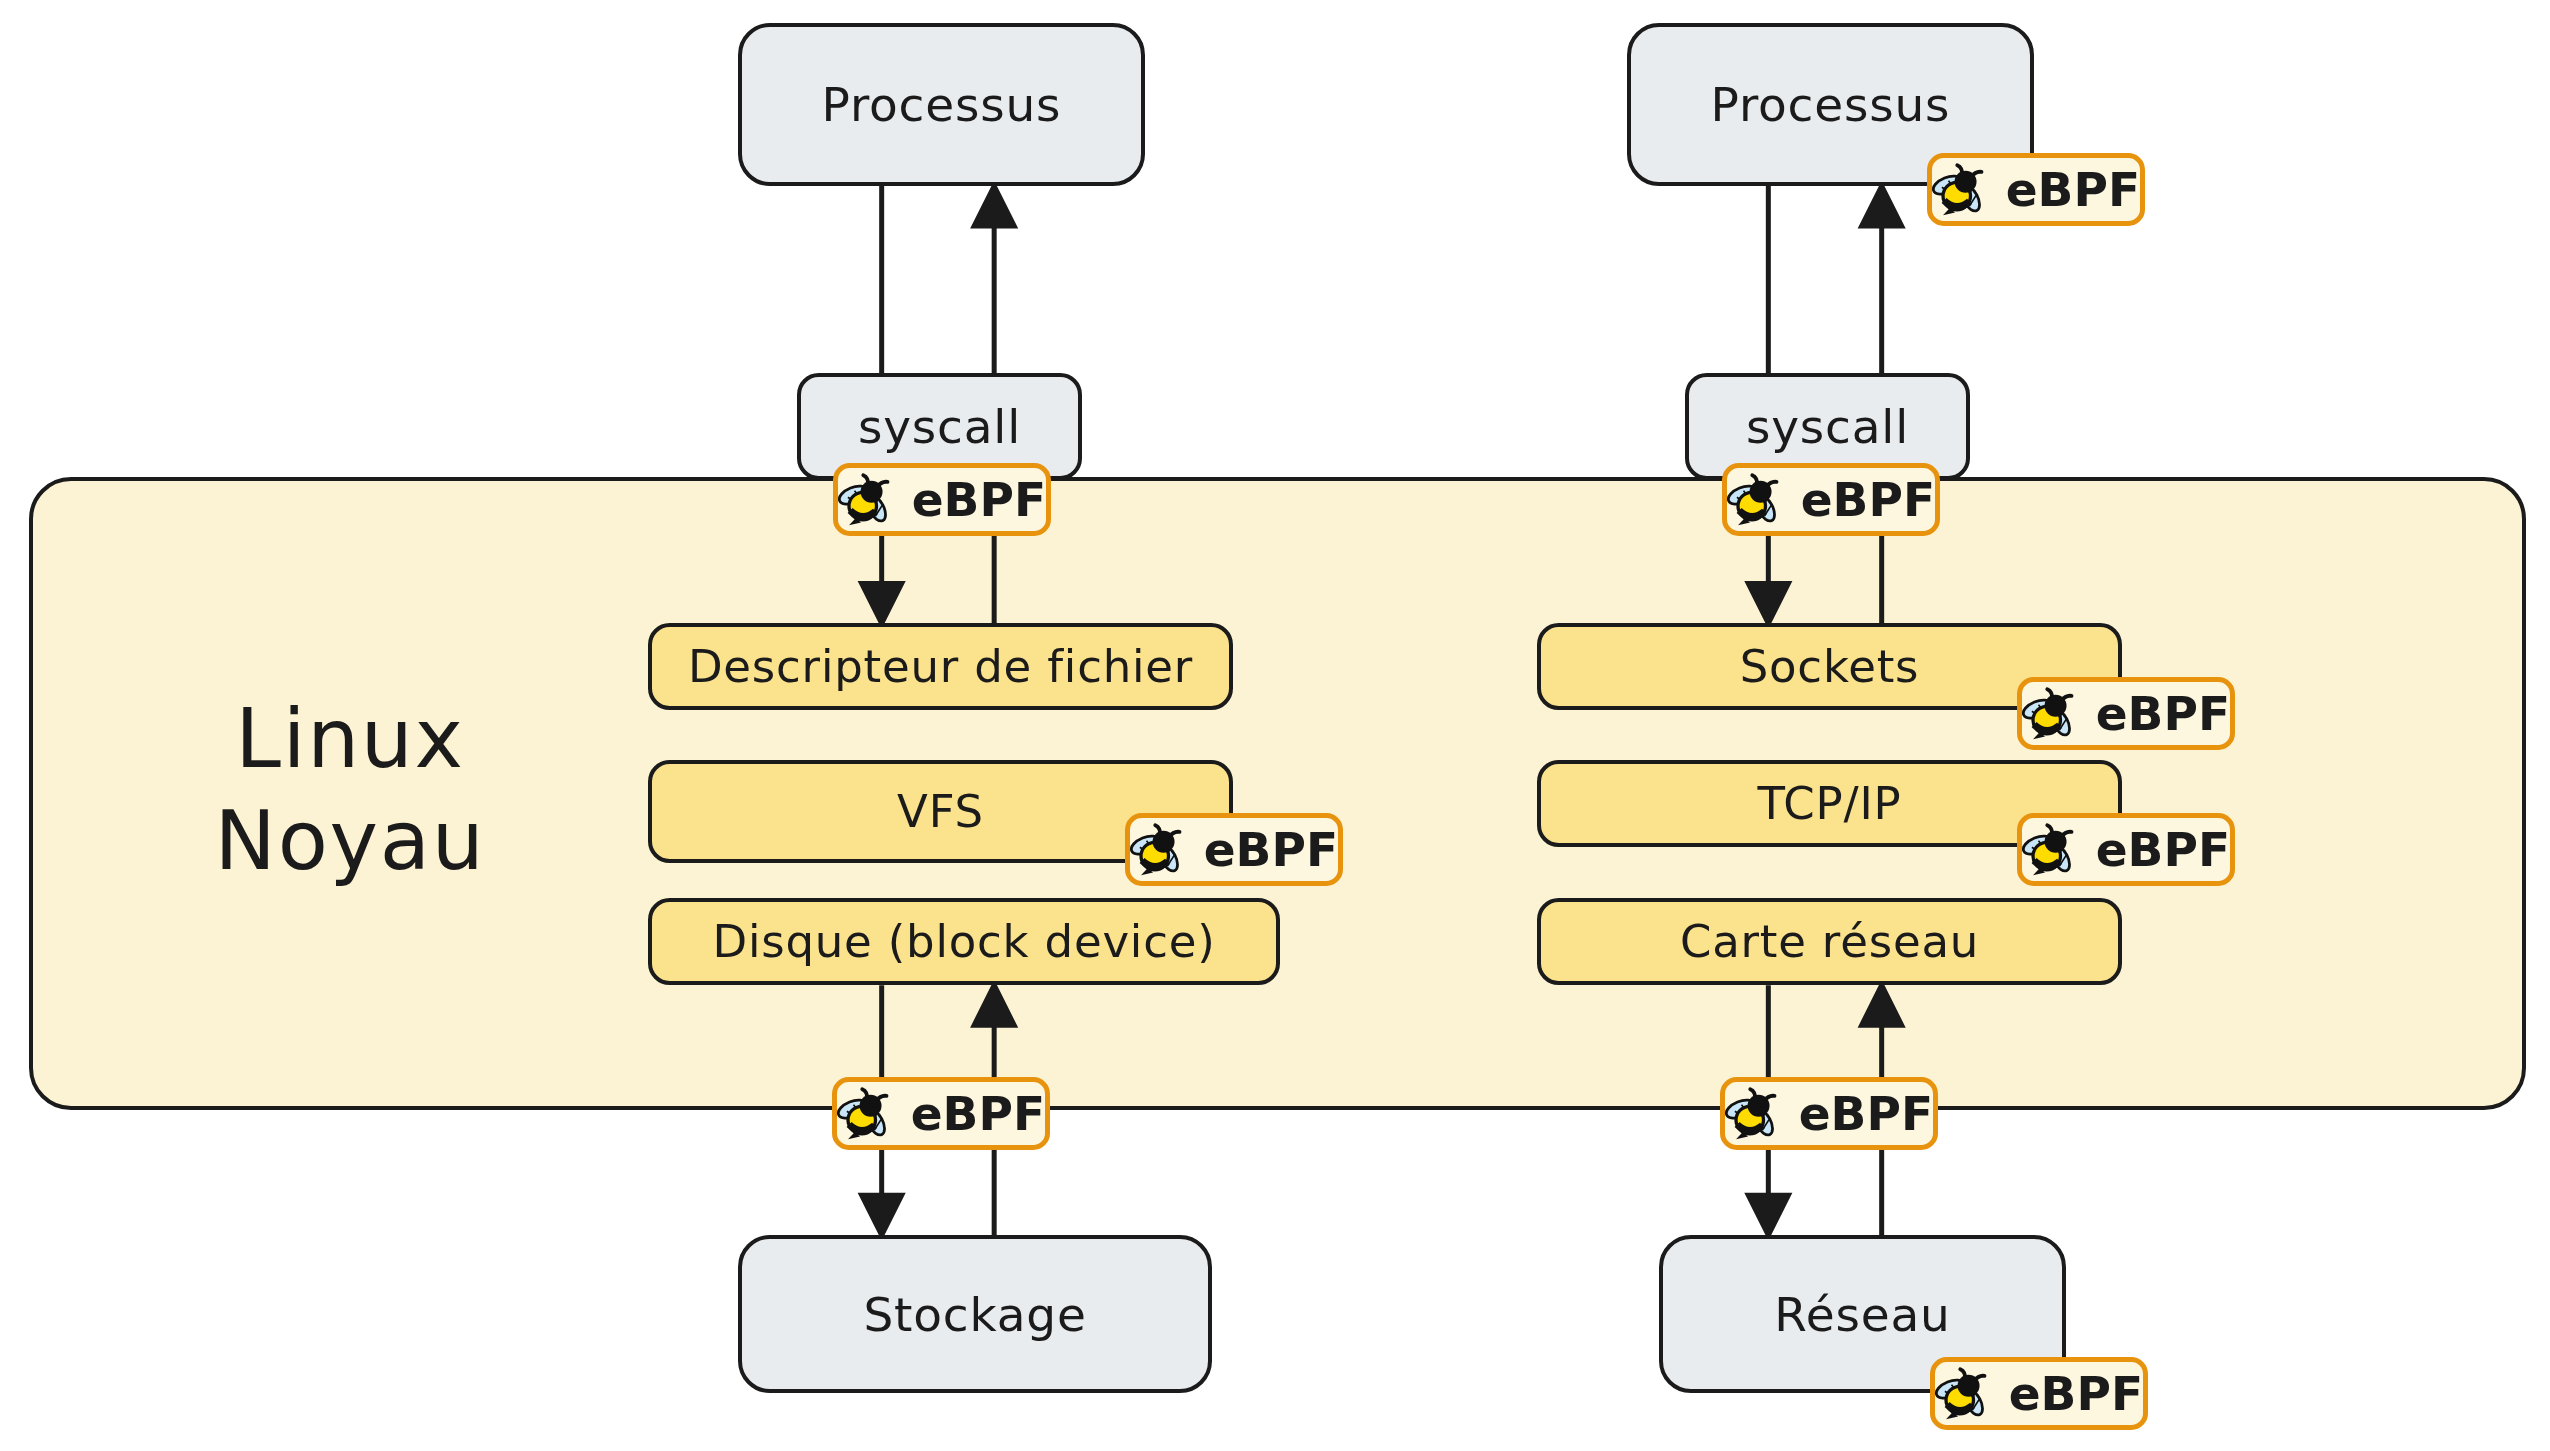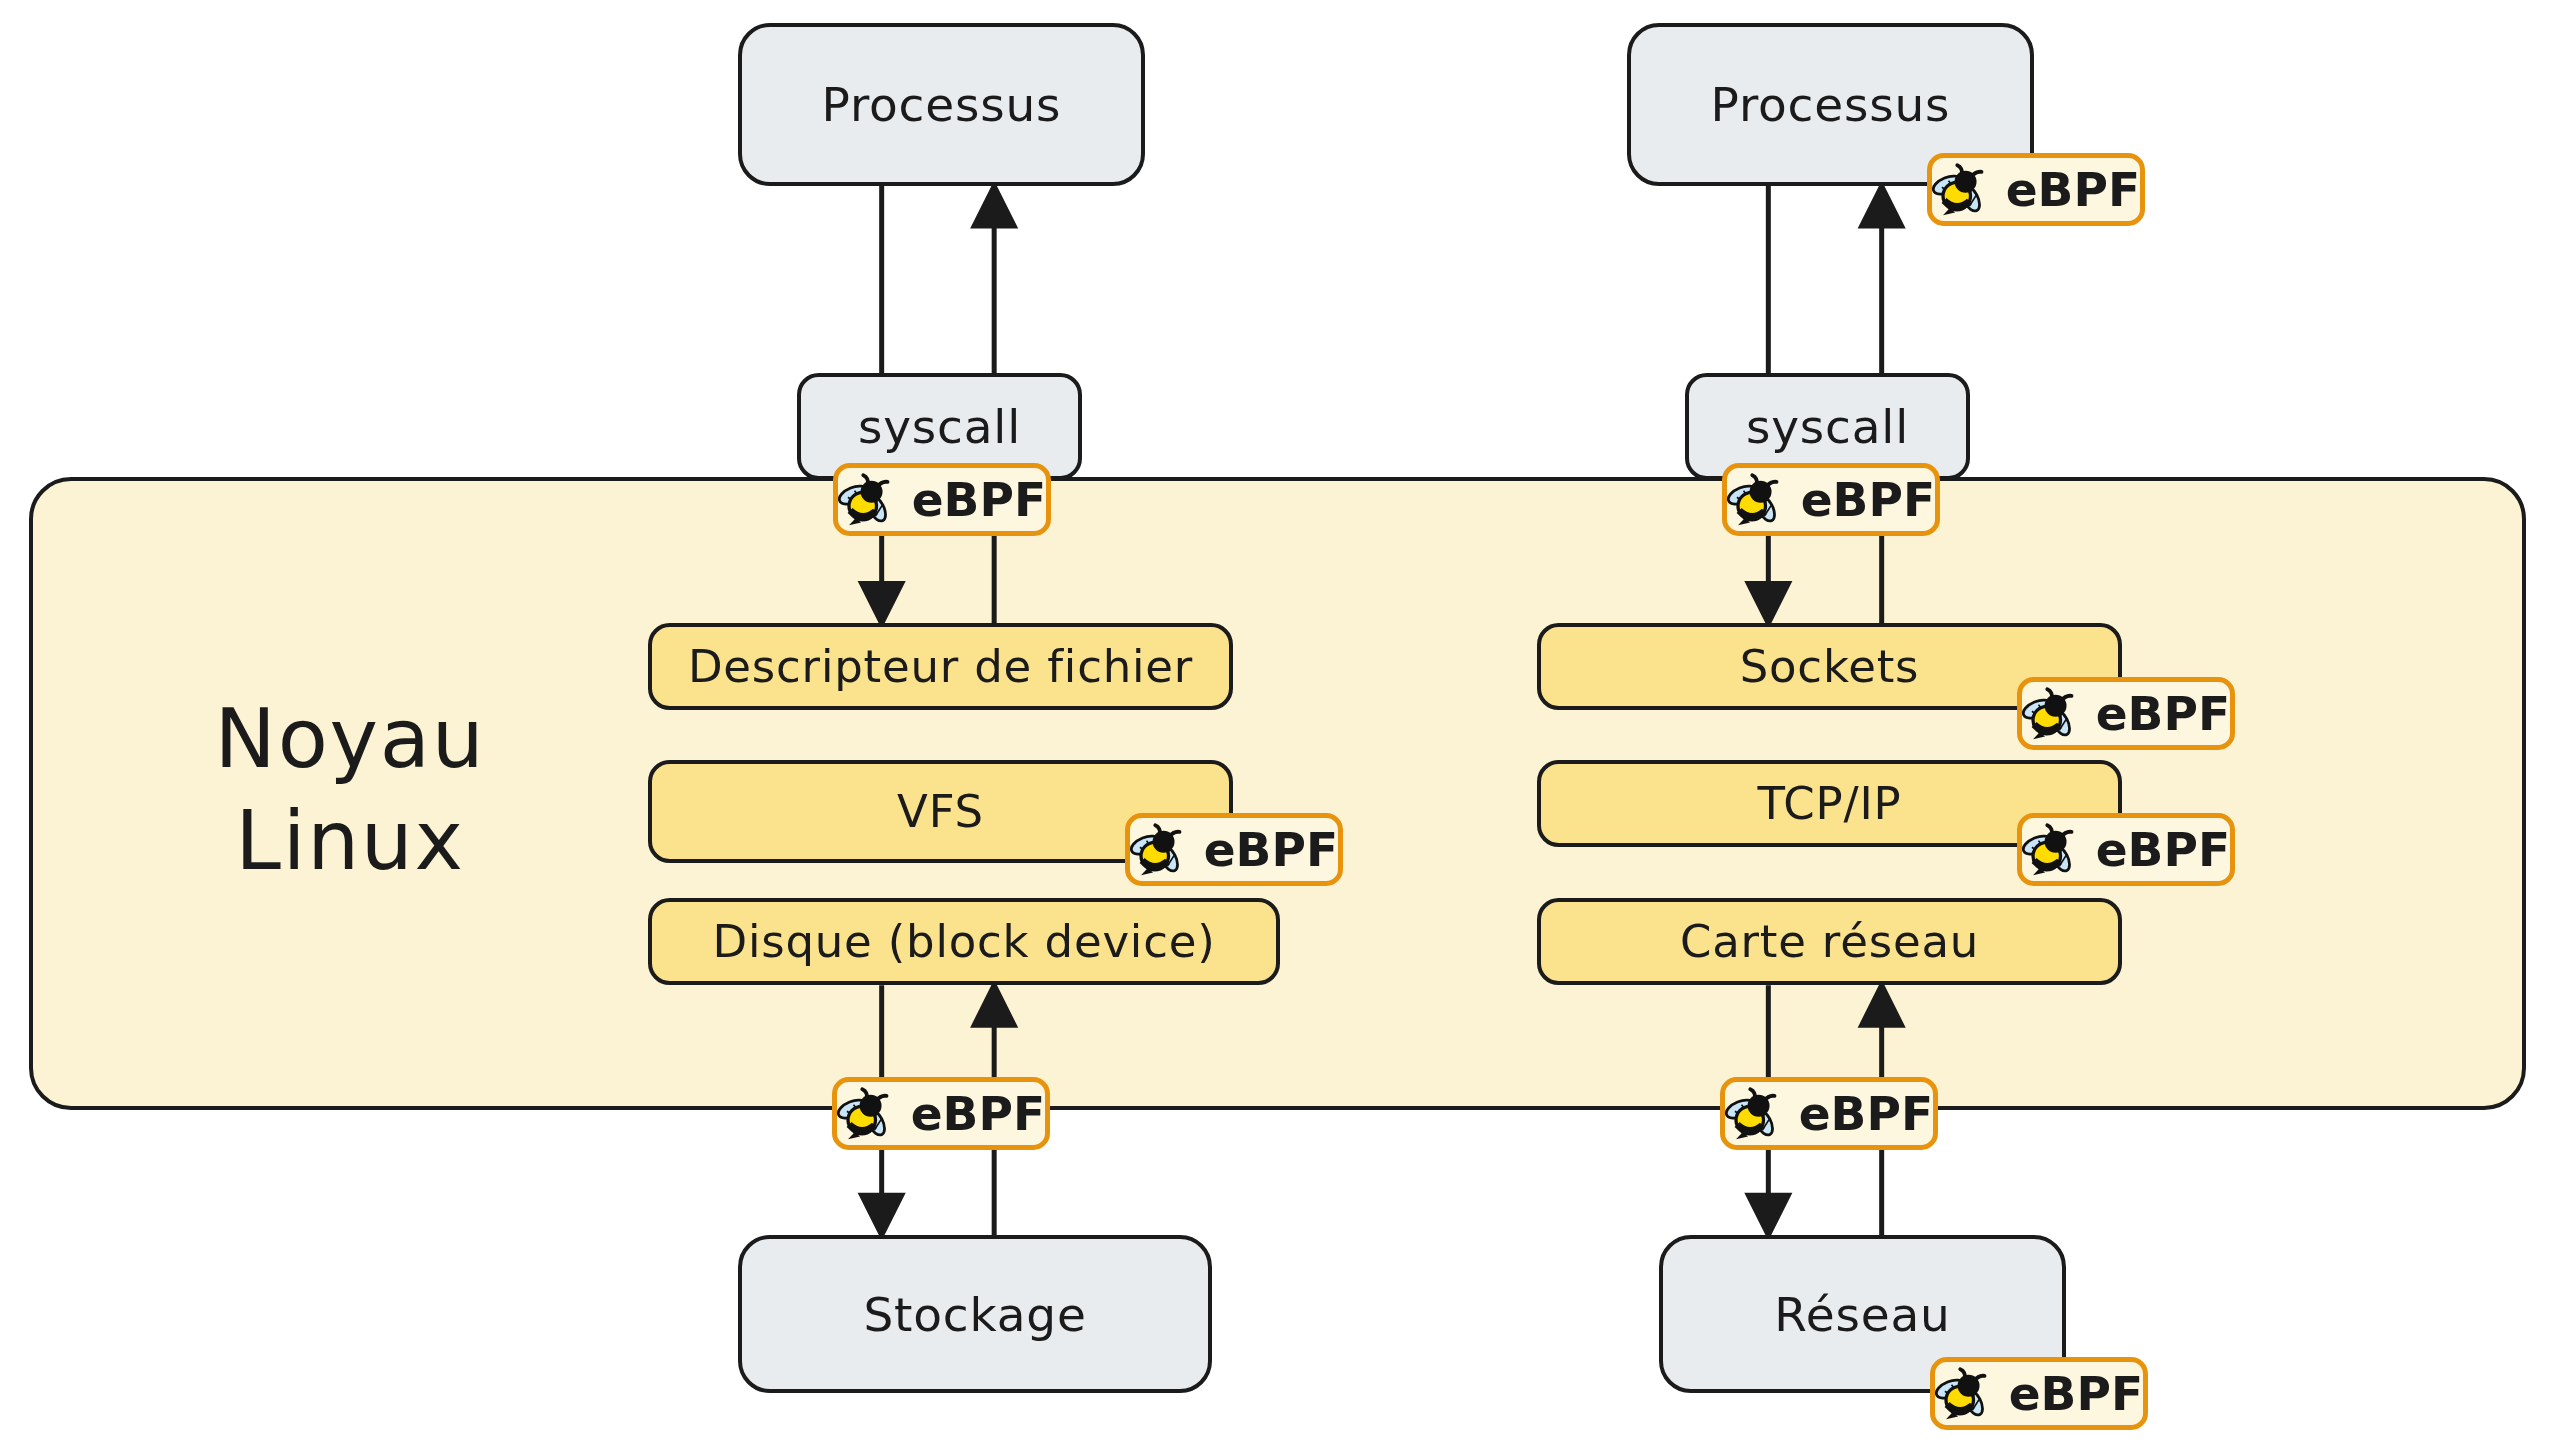--- a/index.html
+++ b/index.html
@@ -22,22 +22,22 @@
          background:var(--badge-bg,#FDF7E0);border:5px solid var(--badge-orange,#E8930D);
          border-radius:16.7px;display:flex;align-items:center;justify-content:space-between;
          gap:6.7px;font-size:47px;font-weight:bold;z-index:3;}
   .badge svg{flex:0 0 auto;}
 </style>
 </head>
 <body>
 
 <div class="kernel"></div>
 <div class="kernel-label">
+  <div>Linux</div>
   <div>Noyau</div>
-  <div>Linux</div>
 </div>
 
 <svg id="arrows" class="layer" viewBox="0 0 3060 1742" xmlns="http://www.w3.org/2000/svg">
   <g stroke="#1b1b1b" stroke-width="6" fill="#1b1b1b">
 
     <line x1="1058" y1="223" x2="1058" y2="712"></line>
     <polygon points="1058,748 1034,700 1082,700"></polygon>
 
     <line x1="1193" y1="264" x2="1193" y2="748"></line>
     <polygon points="1193,223 1169,271 1217,271"></polygon>

